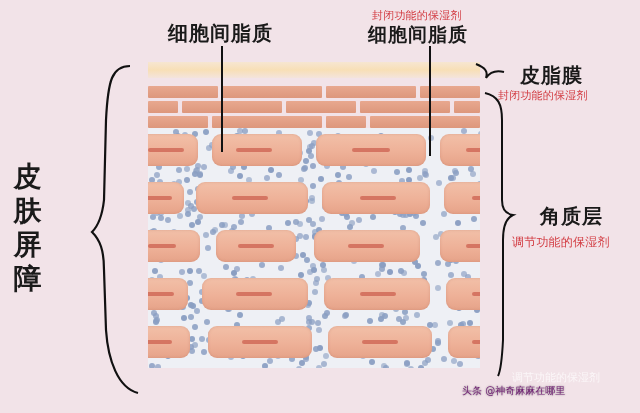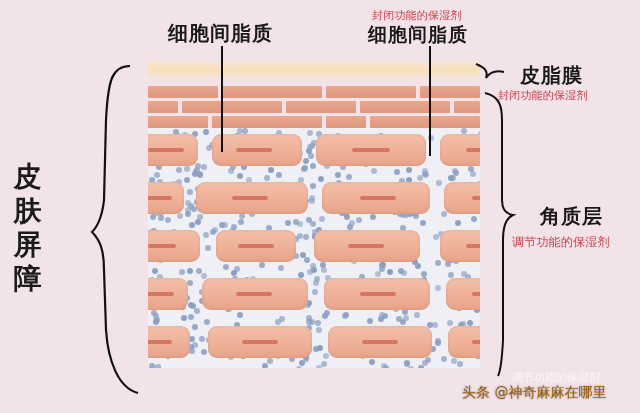--- a/index.html
+++ b/index.html
@@ -656,13 +656,13 @@
 <div class="line" style="left:221px;top:46px;width:2px;height:106px;"></div>
 <div class="line" style="left:429px;top:46px;width:2px;height:110px;"></div>
 
 <svg class="brace" style="left:0;top:0;" width="640" height="413">
   <path d="M130 66 C112 66,108 80,106 120 L104 200 C102 218,98 226,92 232 C100 240,104 250,104 270 L106 330 C108 360,118 388,138 393" fill="none" stroke="#111" stroke-width="2.2"></path>
   <path d="M476 64 C486 68,488 72,486 78 M486 78 C490 72,496 70,504 72" fill="none" stroke="#111" stroke-width="2"></path>
   <path d="M485 93 C498 96,502 104,502 120 L502 200 C502 210,506 214,513 215 C506 218,503 226,503 240 L503 340 C502 360,500 372,498 376" fill="none" stroke="#111" stroke-width="2"></path>
 </svg>
 
 <div class="abs" style="left:512px;top:370px;font-size:11px;color:rgba(255,255,255,0.7);">调节功能的保湿剂</div>
-<div class="abs" style="left:462px;top:384px;font-size:14px;color:#a16207;text-shadow:0 0 2px rgba(0,0,0,0.5);">头条 @神奇麻麻在哪里</div>
+<div class="abs" style="left:462px;top:384px;font-size:10px;color:#701a75;text-shadow:0 0 2px rgba(0,0,0,0.5);">头条 @神奇麻麻在哪里</div>
 
 </body></html>

